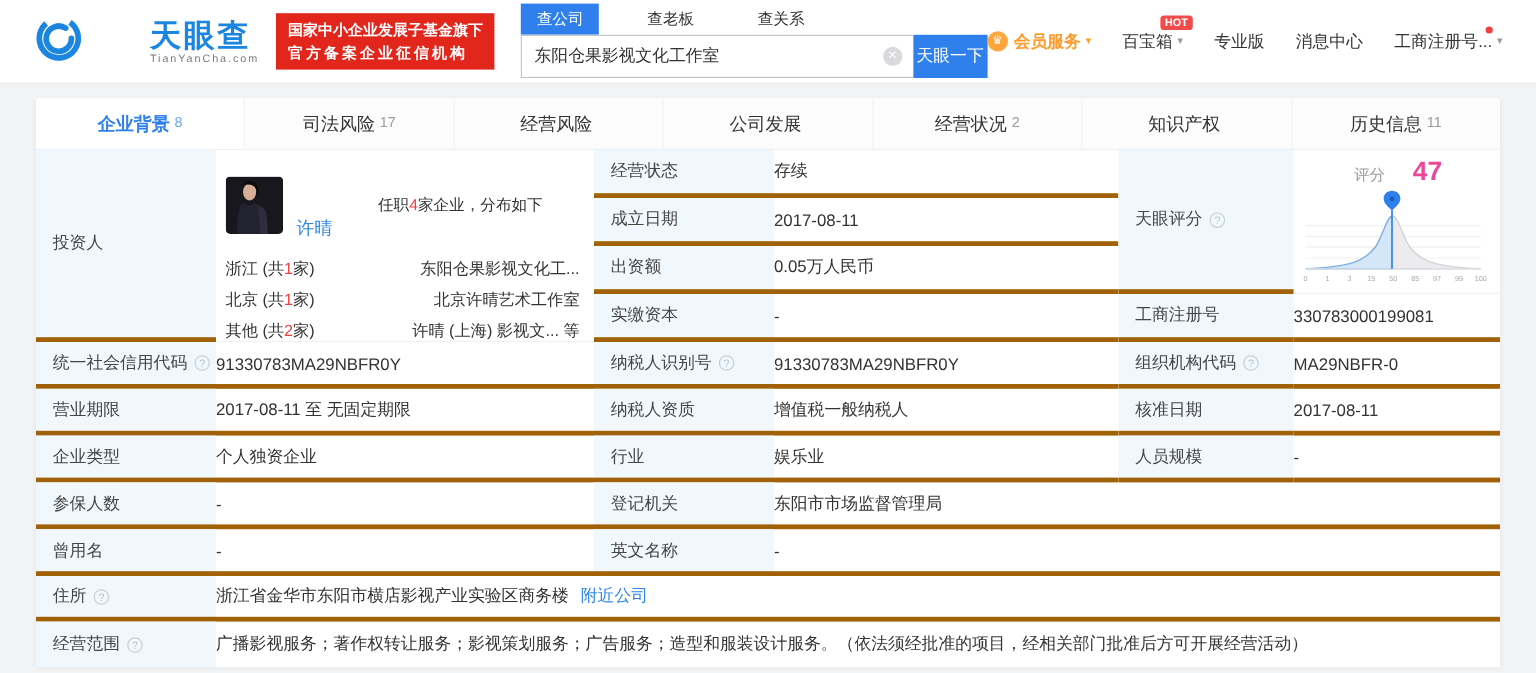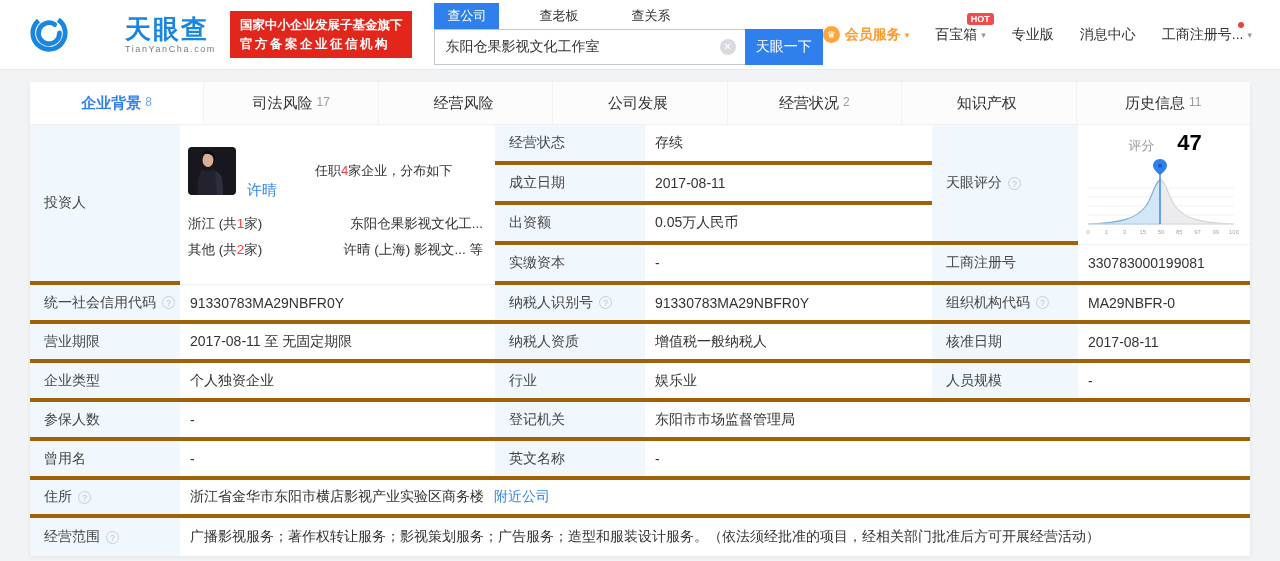--- a/index.html
+++ b/index.html
@@ -34,21 +34,21 @@
     width: 100%; height: 36px; border: 1px solid #c3c7cc; border-right: none;
     padding: 0 32px 0 10px; font-size: 14px; color: #333; outline: none;
     font-family: inherit;
   }
   .s-clear {
     position: absolute; right: 9px; top: 10px; width: 16px; height: 16px;
     background: #d8dadd; color: #fff; border-radius: 50%; font-size: 10px;
     line-height: 16px; text-align: center; cursor: pointer;
   }
   .s-btn {
-    width: 78px; background: #2f80ed; color: #fff; border: none;
+    width: 62px; background: #2f80ed; color: #fff; border: none;
     font-size: 14px; cursor: pointer; font-family: inherit;
   }
   .top-nav { margin-left: auto; display: flex; align-items: center; gap: 26px; font-size: 14px; }
   .nav-item { position: relative; display: flex; align-items: center; cursor: pointer; white-space: nowrap; }
   .caret { font-size: 9px; color: #999; margin-left: 4px; }
   .vip { color: #ff9b2d; font-weight: bold; }
   .vip .caret { color: #ff9b2d; }
   .crown {
     width: 17px; height: 17px; border-radius: 50%; background: #ffa53d;
     color: #fff; font-size: 10px; line-height: 17px; text-align: center; margin-right: 5px;
@@ -70,42 +70,42 @@
   .tab .cnt { font-size: 12px; color: #9b9b9b; margin-left: 4px; position: relative; top: -1px; font-weight: normal; }
   .tab.active .cnt { color: #74a9e8; }
   
   .maingrid {
     display: grid;
     grid-template-columns: 150px 315px 150px 287px 146px 1fr;
     grid-template-rows: 40px 40px 40px 40px 39px 39px 39px 39px 39px 38px 38px;
   }
   .cell { display: flex; align-items: center; border-bottom: 4px solid #a16207; font-size: 14px; overflow: hidden; }
   .lbl { background: #f1f8fd; padding-left: 14px; color: #454545; }
-  .val { padding-left: 10px; color: #333; }
+  .val { color: #333; }
   .help {
     display: inline-block; width: 13px; height: 13px; border: 1px solid #c7ced4;
     border-radius: 50%; color: #b9c2ca; font-size: 9px; line-height: 12px;
     text-align: center; margin-left: 6px; flex: none; cursor: pointer;
   }
   .link { color: #3087e8; cursor: pointer; }
   em.red { color: #f04040; font-style: normal; }
   
   .inv-cell { display: block; padding: 16px 12px 6px 8px; border-bottom: 1px solid #edf2f6; }
   .inv-top { display: flex; align-items: center; }
   .avatar { width: 48px; height: 48px; border-radius: 4px; overflow: hidden; flex: none; }
   .inv-name { font-size: 15px; color: #3087e8; margin-left: 11px; cursor: pointer; margin-top: 40px; }
   .inv-job { font-size: 13px; color: #333; margin-left: 38px; white-space: nowrap; }
   .inv-rows { margin-top: 11px; text-align: right; }
   .inv-row { display: flex; justify-content: space-between; font-size: 13.5px; line-height: 26px; color: #333; }
   .inv-co { cursor: pointer; }
   
   .score-cell { display: block; padding: 5px 0 0 2px; border-bottom: 1px solid #edf2f6; }
   .score-title { display: flex; align-items: baseline; justify-content: center; }
   .score-word { font-size: 13px; color: #9b9b9b; }
-  .score-num { font-size: 22px; font-weight: bold; color: #000000; margin-left: 23px; }
+  .score-num { font-size: 22px; font-weight: bold; color: #ec4899; margin-left: 23px; }
   .scope-val { line-height: 1.4; }
 </style>
 </head>
 <body>
 
 <div class="header">
   <div class="logo">
     <span>
       <svg width="42" height="42" viewBox="0 0 44 44">
         <circle cx="22" cy="22" r="17" stroke="#1b86e0" stroke-width="5" fill="none" stroke-dasharray="84 23" transform="rotate(-55 22 22)"></circle>
@@ -215,20 +215,24 @@
         </span>
         <span class="inv-name">许晴</span>
         <span class="inv-job">
           <span>任职</span><em class="red">4</em><span>家企业，分布如下</span>
         </span>
       </div>
       <div class="inv-rows">
         <div class="inv-row">
           <span><span>浙江 (共</span><em class="red">1</em><span>家)</span></span>
           <span class="inv-co">东阳仓果影视文化工...</span>
+        </div>
+        <div class="inv-row">
+          <span><span>北京 (共</span><em class="red">1</em><span>家)</span></span>
+          <span class="inv-co">北京许晴艺术工作室</span>
         </div>
         <div class="inv-row">
           <span><span>其他 (共</span><em class="red">2</em><span>家)</span></span>
           <span class="inv-co">许晴 (上海) 影视文... 等</span>
         </div>
       </div>
     </div>
 
     <div class="cell lbl" style="grid-column:3;grid-row:1">
         <span>经营状态</span>

